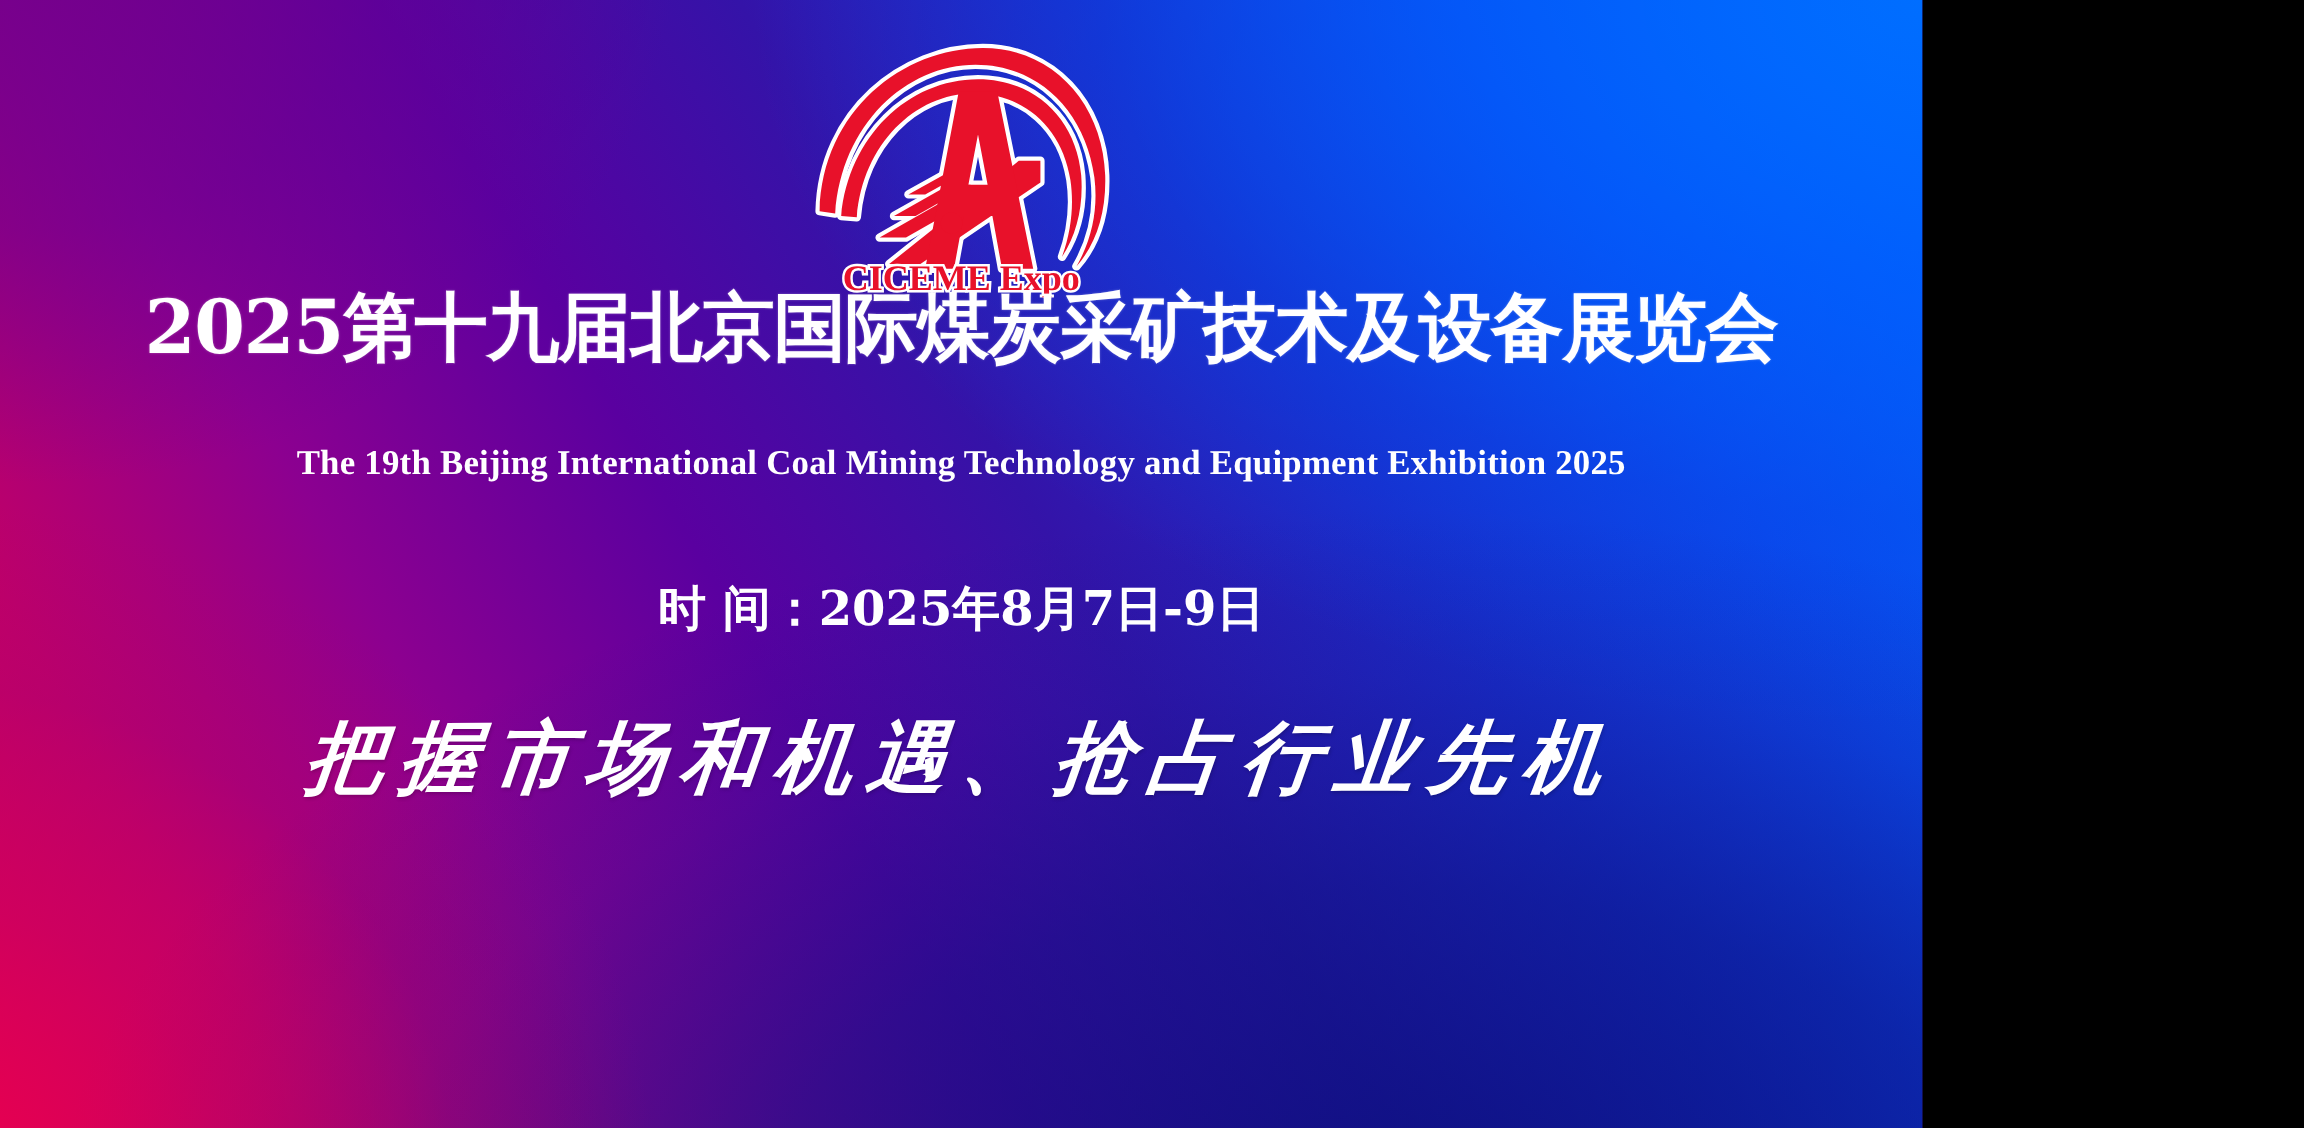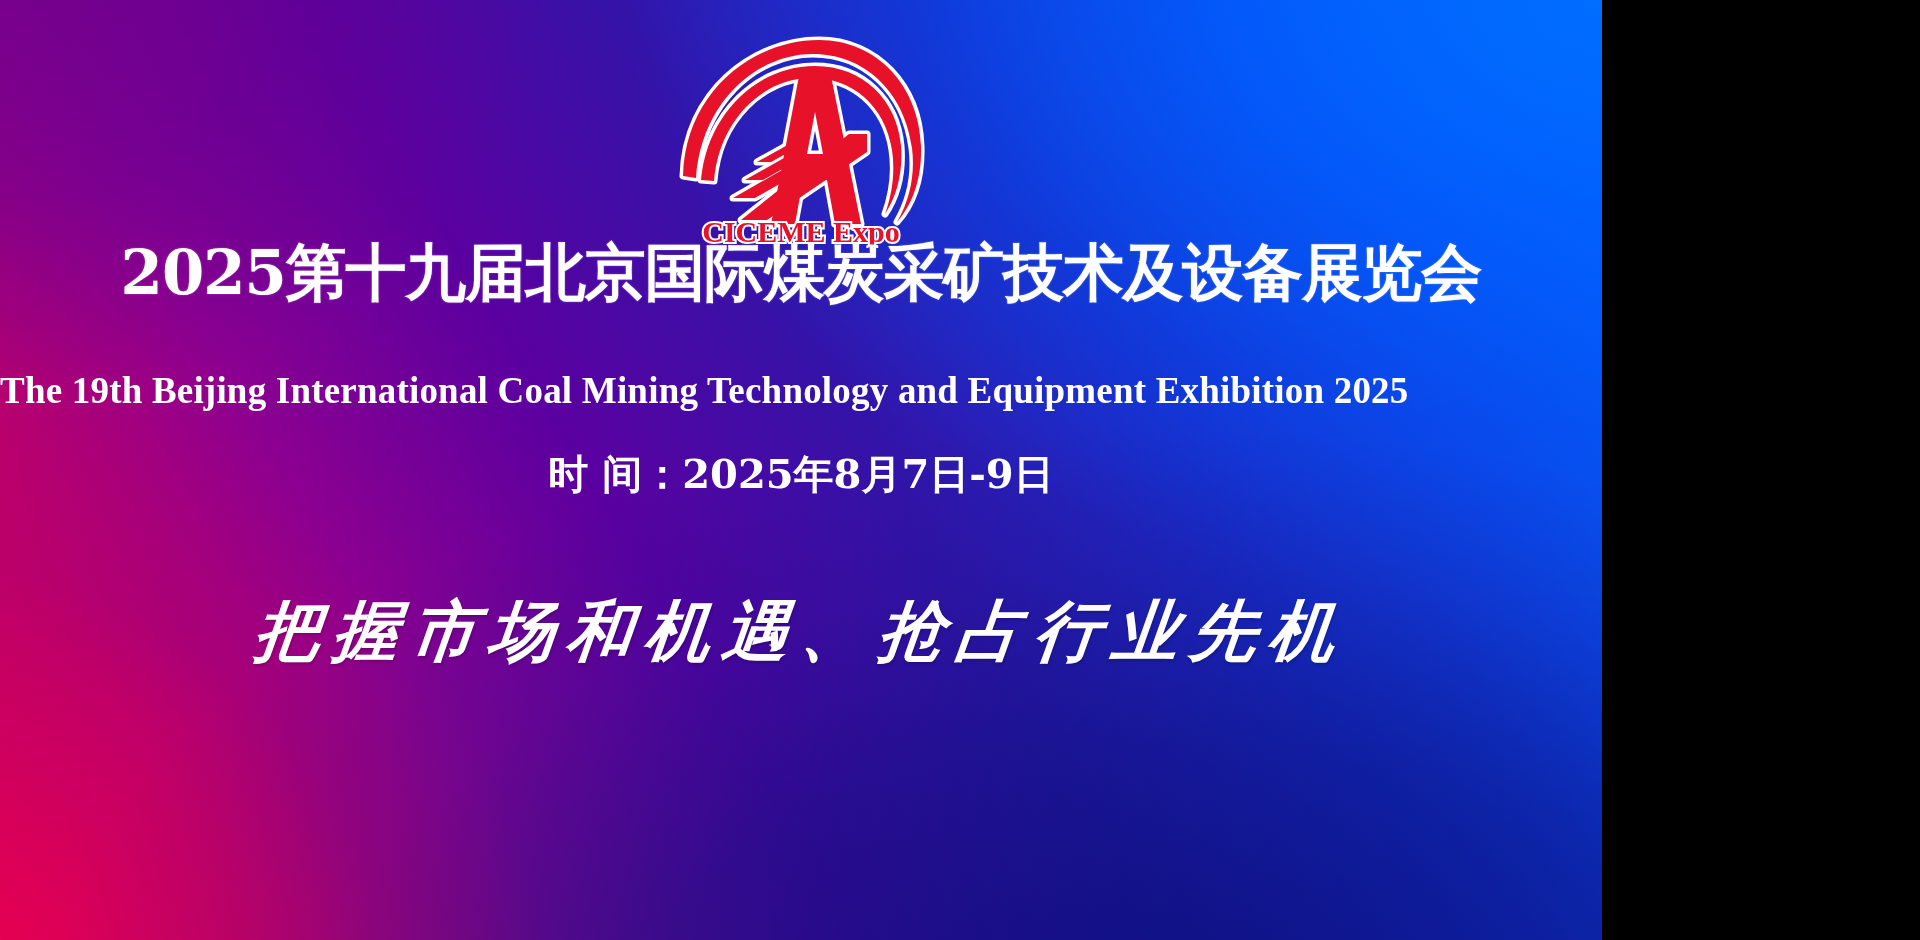--- a/index.html
+++ b/index.html
@@ -94,34 +94,34 @@
     font-family: "DejaVu Serif", "Liberation Serif", serif;
     text-shadow: 0 0 2px rgba(255,255,255,0.35);
     white-space: nowrap;
     transform: scaleX(0.98);
   }
   .title-en {
     position: absolute;
     top: 372px;
     left: 0;
     width: 100%;
-    text-align: left;
-    color: #ffffff;
-    font-size: 37px;
+    text-align: center;
+    color: #ffffff;
+    font-size: 29px;
     line-height: 1.0;
     font-weight: 700;
     letter-spacing: 0.2px;
     font-family: "Liberation Serif", "DejaVu Serif", serif;
     white-space: nowrap;
   }
 
   
   .info-row {
     position: absolute;
-    top: 454px;
+    top: 488px;
     left: 0;
     width: 100%;
     display: flex;
     justify-content: center;
     align-items: baseline;
     color: #ffffff;
     font-size: 40px;
     line-height: 1.0;
     font-weight: 600;
     font-family: "DejaVu Serif", "Liberation Serif", serif;

